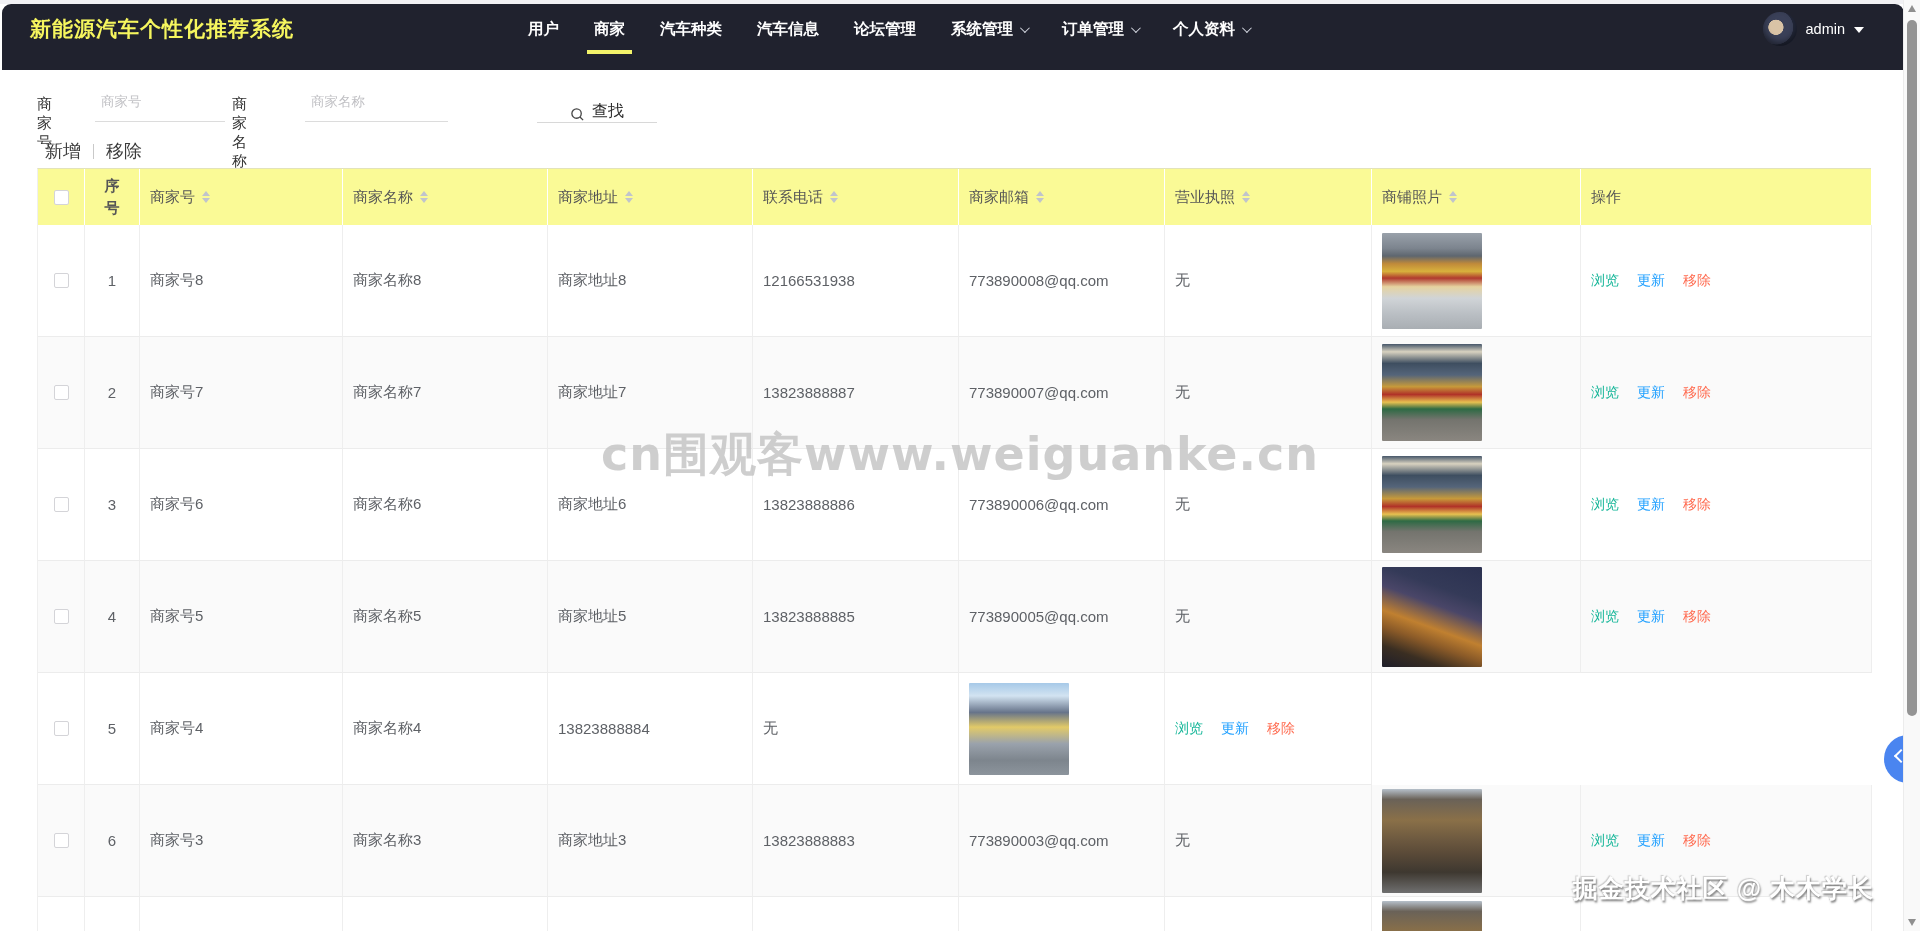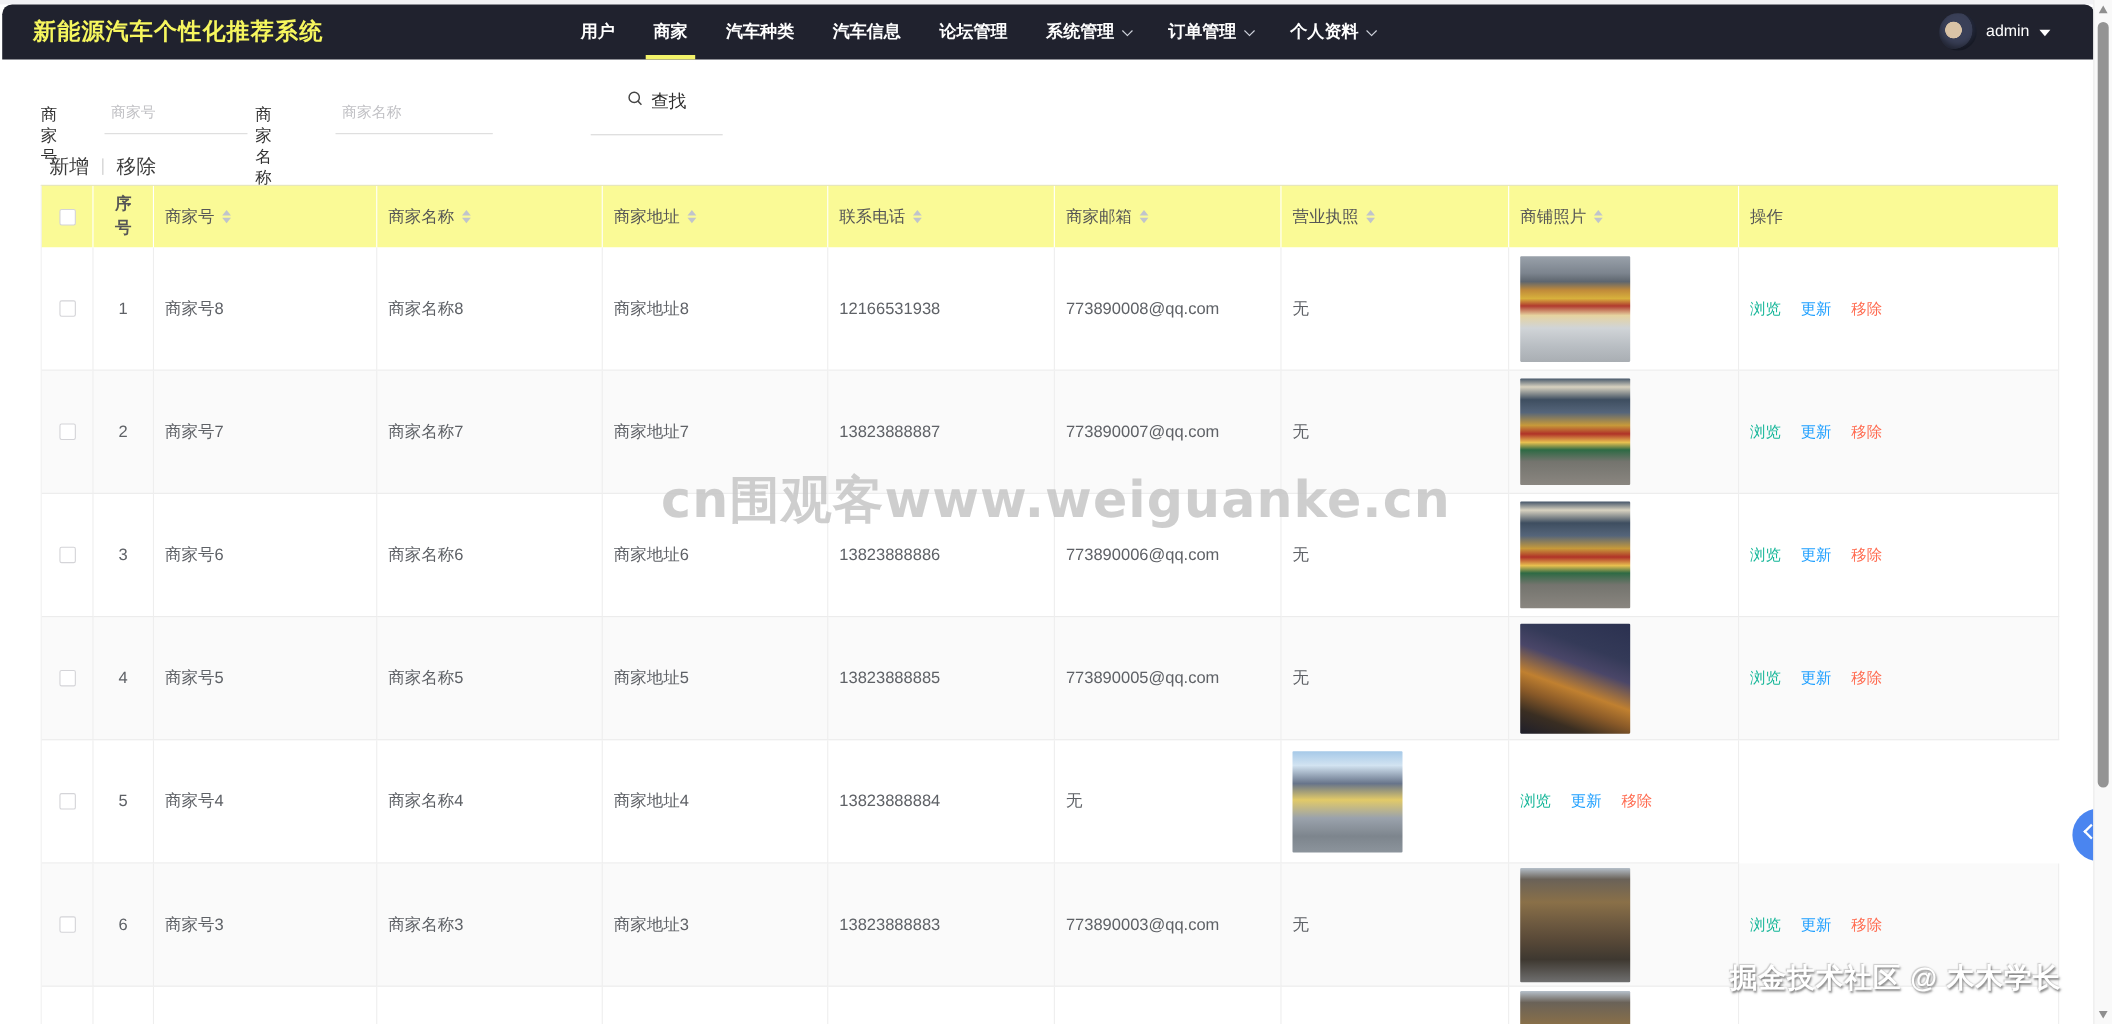--- a/index.html
+++ b/index.html
@@ -2,21 +2,21 @@
 <html><head>
 <meta charset="utf-8">
 <style>
   * { margin:0; padding:0; box-sizing:border-box; }
   html,body { width:1920px; height:931px; overflow:hidden; background:#fff;
     font-family:"Liberation Sans","DejaVu Sans",sans-serif; }
   #stage { position:relative; width:1920px; height:931px; background:#fff; }
 
   
   .top-strip { position:absolute; left:0; top:0; width:1920px; height:4px; background:#f1f1f4; }
-  .topbar { position:absolute; left:2px; top:4px; width:1902px; height:50px;
+  .topbar { position:absolute; left:2px; top:4px; width:1902px; height:66px;
     background:#20222e; border-radius:9px 9px 0 0; }
   .brand { position:absolute; left:28px; top:0; height:50px; line-height:50px;
     color:#f6f65e; font-size:21px; font-weight:bold; letter-spacing:1px; }
   .nav { position:absolute; left:524px; top:0; height:50px; display:flex; align-items:center; gap:31px; }
   .nav-item { position:relative; height:50px; display:flex; align-items:center;
     color:#ffffff; font-size:15.5px; font-weight:600; cursor:pointer; padding:0 2px; }
   .nav-item.active::after { content:""; position:absolute; left:-5px; right:-5px; bottom:0;
     height:4px; background:#f3f36a; }
   .chev { width:7px; height:7px; border-right:1.6px solid #cfd3dc; border-bottom:1.6px solid #cfd3dc;
     transform:rotate(45deg) translateY(-2px); margin-left:7px; display:inline-block; }
@@ -33,21 +33,21 @@
   .s-label { position:absolute; top:13px; font-size:15px; color:#333; }
   .lab1 { left:0; }
   .lab2 { left:195px; }
   .u-input { position:absolute; top:0; height:40px; border:none; border-bottom:1px solid #dcdcdc;
     background:transparent; font-size:13.5px; color:#333; outline:none; padding:0 6px; }
   .u-input::placeholder { color:#c0c0c4; }
   .in1 { left:58px; width:130px; }
   .in2 { left:268px; width:143px; }
   .search-btn { position:absolute; left:500px; top:0; width:120px; height:41px;
     border:none; border-bottom:1px solid #d8d8d8; background:transparent; cursor:pointer;
-    display:flex; align-items:flex-start; justify-content:center; gap:7px; font-size:16px; color:#2b2b2b; }
+    display:flex; align-items:flex-end; justify-content:center; gap:7px; font-size:16px; color:#2b2b2b; }
   .toolbar { position:absolute; left:45px; top:139px; display:flex; align-items:center; gap:12px; }
   .tool-link { font-size:18px; color:#3c3c3c; cursor:pointer; }
   .tool-sep { width:1px; height:15px; background:#c9c9c9; }
 
   
   .table { position:absolute; left:37px; top:168px; width:1834px; border-left:1px solid #efefef;
     border-top:1px solid #e3e3ba; }
   .trow { display:grid;
     grid-template-columns:47px 55px 203px 205px 205px 206px 206px 207px 209px 291px; }
   .thead { background:#fafa96; }
@@ -327,21 +327,20 @@
         </div>
       </div>
 
       <div class="trow">
         <div class="cell c-check">
             <span class="checkbox"></span>
           </div>
         <div class="cell c-idx">5</div>
         <div class="cell">商家号4</div>
         <div class="cell">商家名称4</div>
-        <div class="cell">商家地址4</div>
         <div class="cell">13823888884</div>
         <div class="cell">无</div>
         <div class="cell">
             <div class="photo p5"></div>
           </div>
         <div class="cell">
           <a class="act-link a-view">浏览</a>
           <a class="act-link a-update">更新</a>
           <a class="act-link a-remove">移除</a>
         </div>

